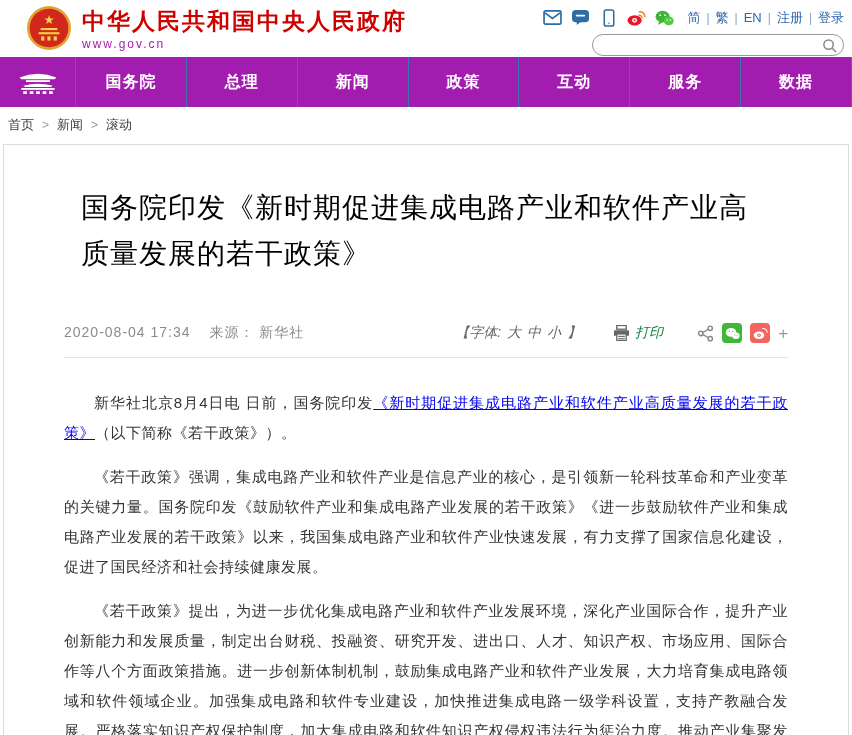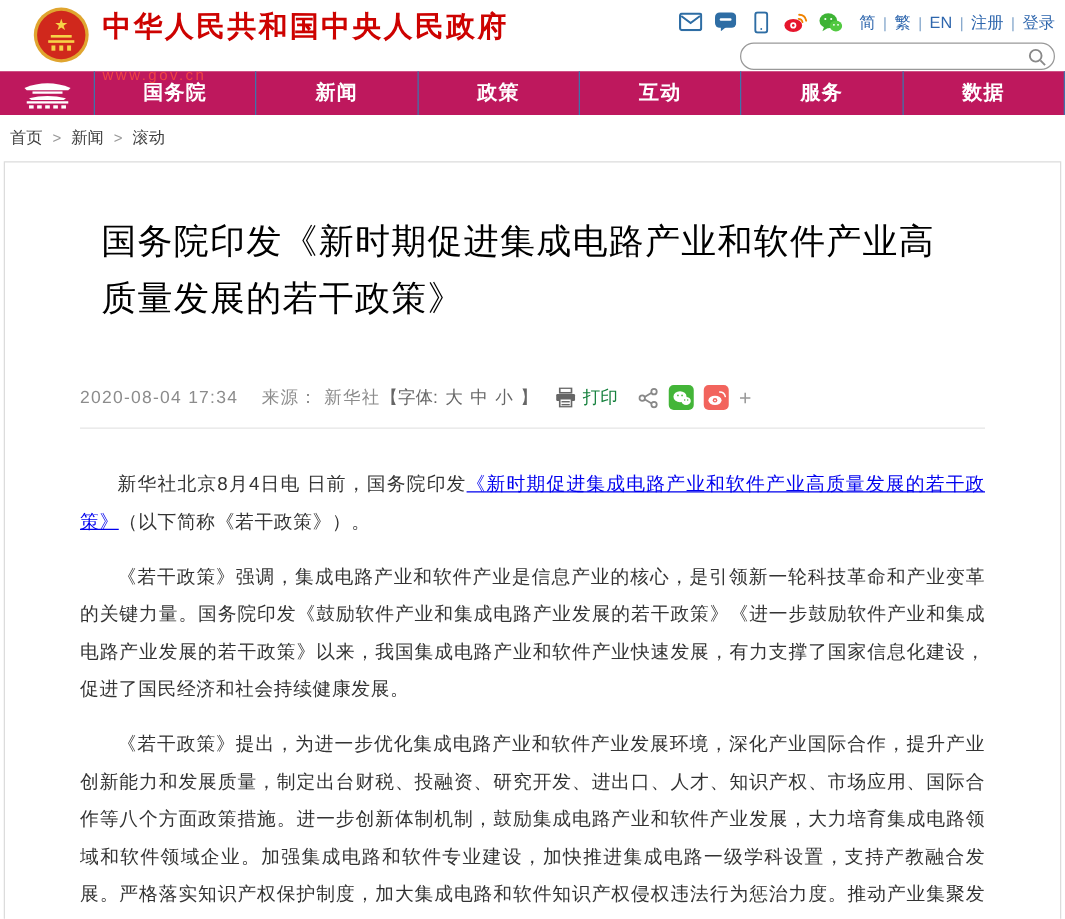--- a/index.html
+++ b/index.html
@@ -6,56 +6,56 @@
   html,body { width:852px; height:735px; overflow:hidden; background:#fff;
     font-family:"Liberation Sans","DejaVu Sans",sans-serif; }
   a { text-decoration:none; cursor:pointer; }
 
   
   .site-header { display:flex; justify-content:space-between; align-items:flex-start;
     padding:5px 8px 4px 26px; height:57px; }
   .header-left { display:flex; align-items:flex-start; gap:10px; cursor:pointer; }
   .emblem { width:46px; height:46px; }
   .site-title { color:#cd0200; font-size:23px; font-weight:bold; letter-spacing:2px; line-height:28px; margin-top:2px; }
-  .site-url { color:#ef4444; font-size:12px; letter-spacing:2px; margin-top:18px; }
+  .site-url { color:#a21caf; font-size:12px; letter-spacing:2px; margin-top:2px; }
   .header-right { display:flex; flex-direction:column; align-items:flex-end; gap:7px; padding-top:3px; }
   .quick-row { display:flex; align-items:center; gap:9px; font-size:13px; }
   .quick-row .ico { width:19px; height:19px; display:inline-flex; align-items:center; justify-content:center; cursor:pointer; }
   .quick-links { display:flex; align-items:center; gap:6px; margin-left:4px; }
   .quick-links a { color:#2e66ad; }
   .quick-links .sep { color:#7fa3c9; font-size:12px; }
   .search-box { width:252px; height:22px; border:1px solid #999; border-radius:12px;
     display:flex; align-items:center; padding:0 6px 0 12px; }
   .search-box input { flex:1; border:none; outline:none; font-size:12px; background:transparent; }
   .search-btn { background:none; border:none; cursor:pointer; display:flex; align-items:center; }
 
   
-  .main-nav { display:flex; height:35px; background:#be185d; align-items:stretch; }
+  .main-nav { display:flex; height:50px; background:#a21caf; align-items:stretch; }
   .nav-cell { display:flex; align-items:center; justify-content:center;
     color:#fff; font-size:16px; font-weight:bold; letter-spacing:1px;
     border-right:1px solid #3d74ab; cursor:pointer; }
   .nav-home { flex:0 0 76px; }
   .nav-item { flex:1 1 0; }
   .nav-last { flex:0 0 158px; border-right:none; }
 
   
   .breadcrumb { display:flex; align-items:center; gap:8px; font-size:13px; color:#404040; padding:9px 10px 8px 8px; }
   .breadcrumb a { color:#404040; }
   .breadcrumb .bc-sep { color:#999; font-size:12px; }
 
   
   .article-box { margin:2px 3px 0; border:1px solid #dcdcdc; background:#fff;
     padding:34px 60px 20px; min-height:640px; }
   .article-title { font-size:28px; font-weight:400; color:#000; text-align:left;
     line-height:46px; max-width:690px; margin:6px auto 46px; letter-spacing:1px; }
-  .meta-row { display:flex; align-items:center; margin-bottom:14px; }
+  .meta-row { display:flex; justify-content:space-between; align-items:center; margin-bottom:14px; }
   .meta-left { color:#8c8c8c; font-size:14px; letter-spacing:1px; }
   .meta-left .src-label { margin-left:14px; }
   .meta-left a { color:#8c8c8c; }
-  .meta-right { display:flex; align-items:center; gap:0; color:#666; font-size:14px; }
+  .meta-right { display:flex; align-items:center; gap:18px; color:#666; font-size:14px;font-style:italic; }
   .font-ctl { display:flex; align-items:center; gap:6px; color:#666; }
   .font-ctl a { color:#666; }
   .print-btn { display:flex; align-items:center; gap:5px; margin-left:14px; color:#15803d; cursor:pointer; }
   .share-group { display:flex; align-items:center; gap:8px; margin-left:16px; }
   .share-sq { width:20px; height:20px; border-radius:4px; display:inline-flex;
     align-items:center; justify-content:center; cursor:pointer; }
   .share-more { color:#999; font-size:17px; cursor:pointer; line-height:1; }
   .meta-hr { border:none; border-top:1px solid #e5e5e5; margin:12px 0 30px; }
 
   .content p { font-size:15px; color:#333; line-height:30px; text-indent:2em;
@@ -156,20 +156,21 @@
       <path d="M6 17 Q22 13 38 17 L36 18.5 H8 Z"></path>
       <rect x="4" y="19.5" width="36" height="2"></rect>
       <rect x="6" y="23" width="4" height="3"></rect>
         <rect x="13" y="23" width="4" height="3"></rect>
       <rect x="20" y="23" width="4" height="3"></rect>
         <rect x="27" y="23" width="4" height="3"></rect>
       <rect x="34" y="23" width="4" height="3"></rect>
     </svg>
   </div>
   <a class="nav-cell nav-item">国务院</a>
+  <a class="nav-cell nav-item">总理</a>
   <a class="nav-cell nav-item">新闻</a>
   <a class="nav-cell nav-item">政策</a>
   <a class="nav-cell nav-item">互动</a>
   <a class="nav-cell nav-item">服务</a>
   <a class="nav-cell nav-item">数据</a>
 </nav>
 
 <div class="breadcrumb">
   <a>首页</a>
   <span class="bc-sep">&gt;</span>

